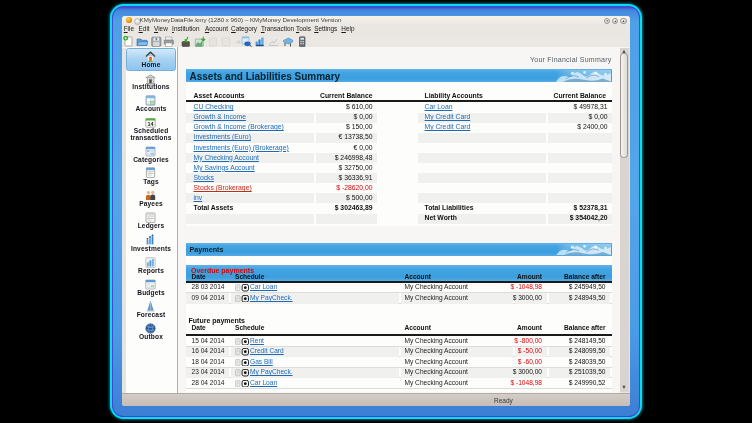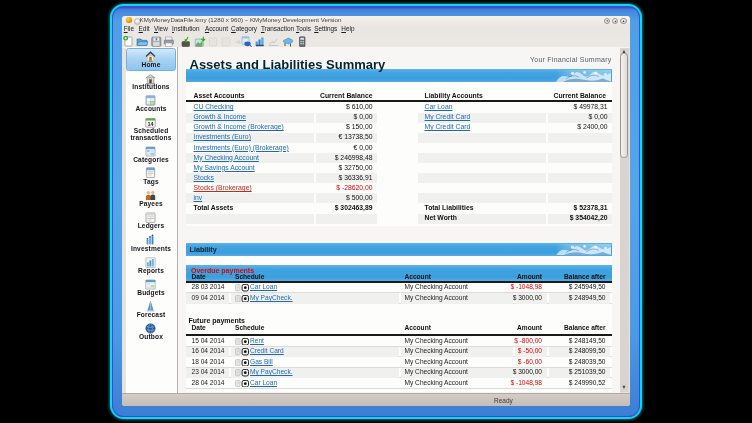--- a/index.html
+++ b/index.html
@@ -231,21 +231,21 @@
         <circle cx="5.5" cy="5.5" r="4.7" fill="#2a5a9c" stroke="#1a3a6a" stroke-width="0.5"></circle>
         <path d="M2 3.5 q2 1.6 7 0.4 M1.6 6.8 q3.4 1.4 7.8 0" stroke="#7aaad8" stroke-width="0.8" fill="none"></path>
         <ellipse cx="5.5" cy="5.5" rx="2" ry="4.6" fill="none" stroke="#7aaad8" stroke-width="0.6"></ellipse>
       </svg>
 <div class="t" style="left:3.5px;top:318.8px;width:51px;text-align:center;font-size:6.6px;font-weight:bold;color:#14141c;letter-spacing:0.15px;line-height:6.4px;">Outbox</div>
 <div class="abs" style="left:56px;top:31.5px;width:441.5px;height:361px;background:#f7f6f4;"></div>
 <div class="abs" style="left:64px;top:66.5px;width:425.5px;height:144px;background:#fdfdfc;"></div>
 <div class="abs" style="left:64px;top:240.3px;width:425.5px;height:136.7px;background:#fdfdfc;"></div>
 <div class="t" style="left:56px;top:39.1px;width:433.5px;text-align:right;font-size:7px;letter-spacing:0.25px;color:#55606a;line-height:9px;">Your Financial Summary</div>
 <div class="abs" style="left:64px;top:53.5px;width:425.5px;height:13px;background:linear-gradient(180deg,#63b2e8 0%,#42a5e2 25%,#3c9edd 75%,#55ace5 100%);"></div>
-<div class="t" style="left:67.5px;top:44px;font-size:13px;font-weight:bold;color:#06222f;line-height:9.2px;">Assets and Liabilities Summary</div>
+<div class="t" style="left:67.5px;top:56px;font-size:10px;font-weight:bold;color:#06222f;line-height:9.2px;">Assets and Liabilities Summary</div>
 <svg class="abs" style="left:434px;top:54.0px" width="55" height="12" viewBox="0 0 55 12">
         <defs>
           <linearGradient id="sw1" x1="0" y1="0" x2="1" y2="0">
             <stop offset="0" stop-color="#ffffff" stop-opacity="0"></stop>
             <stop offset="0.25" stop-color="#ffffff" stop-opacity="0.22"></stop>
             <stop offset="1" stop-color="#ffffff" stop-opacity="0.4"></stop>
           </linearGradient>
         </defs>
         <rect x="0" y="0" width="55" height="12" fill="url(#sw1)"></rect>
         <path fill="rgba(255,255,255,0.62)" d="M0 12 Q 4.4 4.199999999999999 11.0 6.6000000000000005 Q 15.400000000000002 8.399999999999999 18.150000000000002 3.5999999999999996 Q 20.9 0 26.4 4.800000000000001 Q 30.250000000000004 9.0 34.65 4.199999999999999 Q 38.5 0 44.0 4.199999999999999 Q 48.4 7.199999999999999 55 3.0 L 55 12 z"></path>
@@ -316,21 +316,21 @@
 <div class="t" style="left:193.5px;top:188.65px;width:57px;text-align:right;font-size:6.8px;font-weight:bold;color:#111;line-height:8.8px;">$ 302463,89</div>
 <div class="t" style="left:302.5px;top:188.65px;font-size:6.8px;font-weight:bold;color:#111;line-height:8.8px;">Total Liabilities</div>
 <div class="t" style="left:426px;top:188.65px;width:59.5px;text-align:right;font-size:6.8px;font-weight:bold;color:#111;line-height:8.8px;">$ 52378,31</div>
 <div class="abs" style="left:64px;top:198.1px;width:127.5px;height:10.1px;background:#f0f0ee;"></div>
 <div class="abs" style="left:193.5px;top:198.1px;width:61.5px;height:10.1px;background:#f0f0ee;"></div>
 <div class="abs" style="left:295.5px;top:198.1px;width:128.5px;height:10.1px;background:#f0f0ee;"></div>
 <div class="abs" style="left:426px;top:198.1px;width:63.5px;height:10.1px;background:#f0f0ee;"></div>
 <div class="t" style="left:302.5px;top:198.75px;font-size:6.8px;font-weight:bold;color:#111;line-height:8.8px;">Net Worth</div>
 <div class="t" style="left:426px;top:198.75px;width:59.5px;text-align:right;font-size:6.8px;font-weight:bold;color:#111;line-height:8.8px;">$ 354042,20</div>
 <div class="abs" style="left:64px;top:227.5px;width:425.5px;height:12.5px;background:linear-gradient(180deg,#63b2e8 0%,#42a5e2 25%,#3c9edd 75%,#55ace5 100%);"></div>
-<div class="t" style="left:67.5px;top:229.7px;font-size:7.2px;font-weight:bold;color:#06222f;line-height:9.2px;">Liability</div>
+<div class="t" style="left:67.5px;top:229.7px;font-size:7.2px;font-weight:bold;color:#06222f;line-height:9.2px;">Payments</div>
 <svg class="abs" style="left:434px;top:228.0px" width="55" height="11.5" viewBox="0 0 55 11.5">
         <defs>
           <linearGradient id="sw2" x1="0" y1="0" x2="1" y2="0">
             <stop offset="0" stop-color="#ffffff" stop-opacity="0"></stop>
             <stop offset="0.25" stop-color="#ffffff" stop-opacity="0.22"></stop>
             <stop offset="1" stop-color="#ffffff" stop-opacity="0.4"></stop>
           </linearGradient>
         </defs>
         <rect x="0" y="0" width="55" height="11.5" fill="url(#sw2)"></rect>
         <path fill="rgba(255,255,255,0.62)" d="M0 11.5 Q 4.4 4.0249999999999995 11.0 6.325 Q 15.400000000000002 8.049999999999999 18.150000000000002 3.4499999999999997 Q 20.9 0 26.4 4.6000000000000005 Q 30.250000000000004 8.625 34.65 4.0249999999999995 Q 38.5 0 44.0 4.0249999999999995 Q 48.4 6.8999999999999995 55 2.875 L 55 11.5 z"></path>

